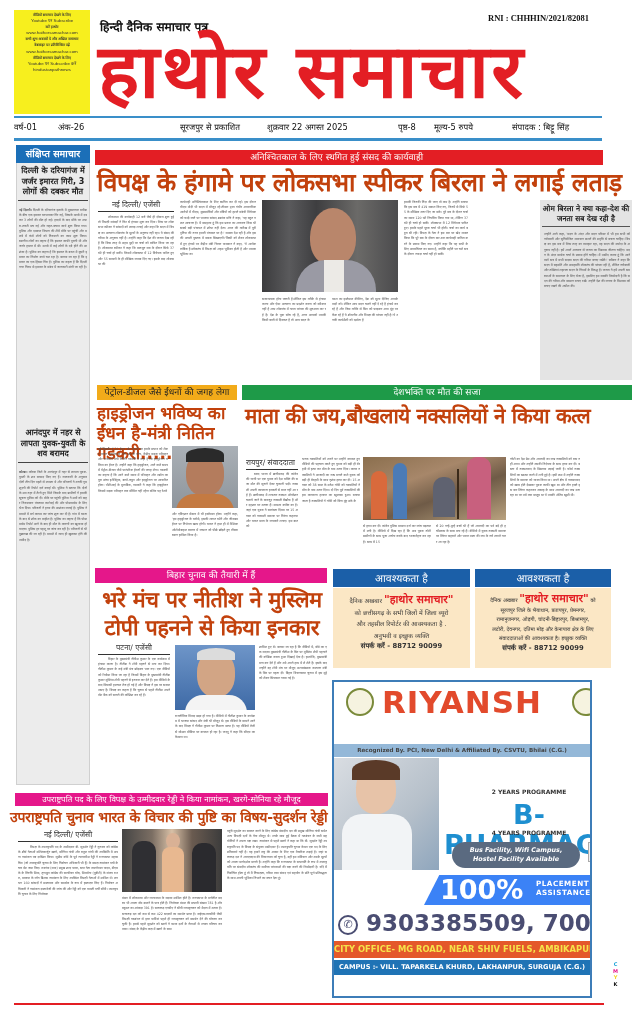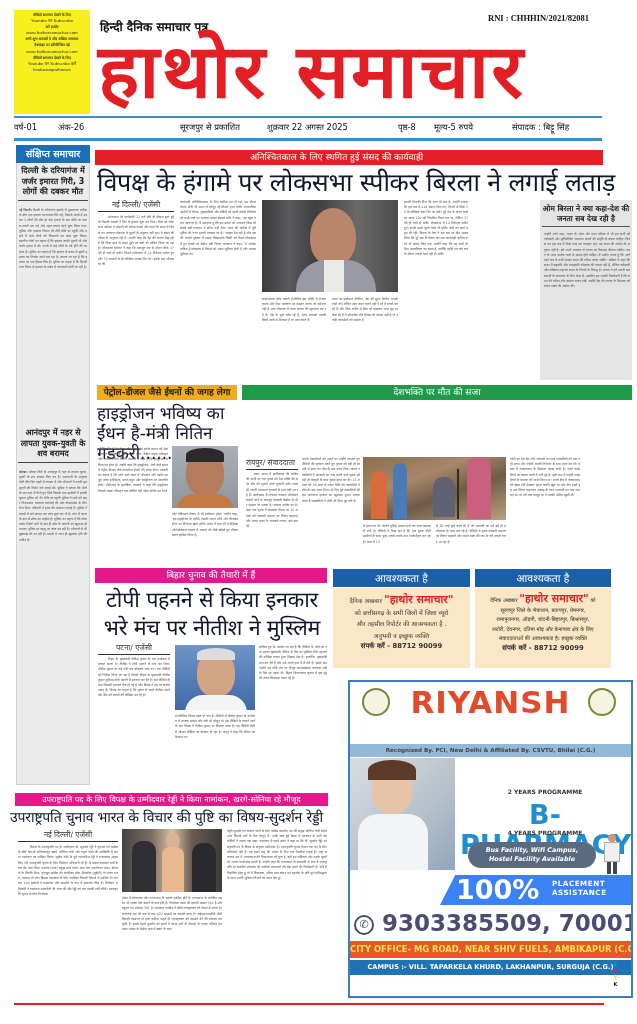--- a/index.html
+++ b/index.html
@@ -21,50 +21,50 @@
 #rule-top2{left:14px;top:138px;width:588px;height:3px;background:#3a8fc9}
 
 
 #side{left:16px;top:145px;width:74px;height:640px;background:#ececec;border:1px solid #d0d0d0}
 #side-head{left:16px;top:145px;width:74px;height:18px;background:#1b6fb8;color:#fff;font-size:9.5px;line-height:18px;text-align:center;font-weight:bold}
 .side-title{position:absolute;left:18px;width:70px;text-align:center;font-size:8px;line-height:10.5px;font-weight:bold;color:#222;border-bottom:1px solid #444;padding-bottom:2px}
 .side-body{position:absolute;left:19px;width:68px}
 
 
 .kicker{position:absolute;color:#fff;font-size:9px;line-height:15px;text-align:center;white-space:nowrap;overflow:hidden}
-.headline{position:absolute;color:#0f172a;font-weight:normal;white-space:nowrap;font-family:"DejaVu Sans",sans-serif}
+.headline{position:absolute;color:#c2410c;font-weight:bold;white-space:nowrap;font-family:"DejaVu Sans",sans-serif}
 .dl{position:absolute;font-size:7.5px;color:#333;border-bottom:1px solid #333;text-align:center;padding-bottom:2px}
 .photo{position:absolute;overflow:hidden}
 
 
 #k1{left:95px;top:150px;width:508px;background:#e31e24;text-align:right;padding-right:180px}
 #h1{left:97px;top:168px;font-size:25px;line-height:30px;letter-spacing:-0.3px}
 #sidebox1{left:540px;top:200px;width:92px;height:180px;background:#e4e4e4}
 #sidebox1-title{left:542px;top:204px;width:88px;font-size:7.4px;line-height:10px;font-weight:bold;text-align:center;color:#222;border-bottom:1px solid #555;padding-bottom:2px}
 
 
-#k2{left:97px;top:385px;width:140px;background:#f2ab1a;color:#222;font-weight:bold}
+#k2{left:97px;top:385px;width:140px;background:#f2ab1a;color:#222;font-weight:normal}
 #h2{left:97px;top:403px;font-size:17px;line-height:20px}
 
 
 #k3{left:242px;top:385px;width:390px;background:#1e9a48}
 #h3{left:245px;top:401px;font-size:20.5px;line-height:30px;letter-spacing:-0.4px}
 
 
 #k4{left:95px;top:568px;width:232px;background:#e5178a}
 #h4{left:97px;top:586px;font-size:21.5px;line-height:28px;letter-spacing:-0.3px}
 
 
 .adhead{position:absolute;top:569px;height:18px;background:#1b5fa8;color:#fff;font-size:10.5px;line-height:18px;text-align:center}
 .adbody{position:absolute;top:588px;background:#fbe7c5;text-align:center;font-size:6.2px;line-height:11.5px;color:#333;padding-top:6px}
 .adbody .paper{color:#e31e24;font-weight:bold;font-size:11px}
 .adbody .ph{font-weight:bold;font-size:6.8px}
 
 
-#pad{left:348px;top:680px;width:285px;height:318px;border:2px solid #3d7db8;background:#fff;overflow:hidden}
+#pad{left:332px;top:680px;width:260px;height:318px;border:2px solid #3d7db8;background:#fff;overflow:hidden}
 #p-title1{position:absolute;left:0;top:3px;width:100%;text-align:center;font-size:31px;line-height:34px;font-weight:900;color:#e24a2c;letter-spacing:1px}
 #p-title2{position:absolute;left:0;top:36px;width:100%;text-align:center;font-size:19px;line-height:24px;font-weight:900;color:#e24a2c}
 .seal{position:absolute;top:6px;width:28px;height:28px;border:2px solid #7a8a3a;border-radius:50%;background:#f6f3e0}
 #p-rec{position:absolute;left:0;top:62px;width:100%;height:13px;background:#94b8d8;color:#444;font-size:5.6px;line-height:13px;text-align:center;font-weight:bold}
 #p-girl{position:absolute;left:0;top:76px;width:105px;height:112px;background:linear-gradient(135deg,#d9dde2,#b6c0ca 60%,#8fa6bd)}
 #p-dph{position:absolute;left:110px;top:78px;width:170px;text-align:center;font-size:27px;font-weight:900;color:#1e8fd0;line-height:30px}
 #p-dph2{position:absolute;left:110px;top:106px;width:170px;text-align:center;font-size:6px;font-weight:bold;color:#333}
 #p-bph{position:absolute;left:110px;top:118px;width:170px;text-align:center;font-size:27px;font-weight:900;color:#1e8fd0;line-height:30px}
 #p-bph2{position:absolute;left:110px;top:147px;width:170px;text-align:center;font-size:6px;font-weight:bold;color:#333}
 #p-bus{position:absolute;left:118px;top:160px;width:128px;height:26px;background:#5a6a80;border-radius:13px;color:#fff;font-size:6.4px;line-height:9px;text-align:center;padding-top:4px;font-style:italic;font-weight:bold}
@@ -157,39 +157,40 @@
 </div>
 <div class="photo" style="left:172px;top:446px;width:66px;height:62px;background:linear-gradient(180deg,#aab0b6,#8e959c)">
   <div style="position:absolute;left:14px;top:6px;width:38px;height:44px;border-radius:45%;background:#b47c5d"></div>
   <div style="position:absolute;left:14px;top:2px;width:38px;height:14px;border-radius:50% 50% 0 0;background:#2a2a2a"></div>
   <div style="position:absolute;left:4px;top:48px;width:58px;height:20px;border-radius:18px 18px 0 0;background:#c47a42"></div>
 </div>
 <div class="fill abs" style="left:172px;top:512px;width:66px;height:50px">और एविएशन सेक्टर में भी इस्तेमाल होगा। उन्होंने कहा, 'हम हाइड्रोजन के भरोसे, इसकी लागत घटेंगे और जीवाश्म ईंधन पर निर्भरता खत्म होगी। भारत ने हाल ही में वैश्विक ऑटोमोबाइल बाजार में जापान को पीछे छोड़ते हुए तीसरा स्थान हासिल किया है।</div>
 
 <div id="k3" class="kicker">देशभक्ति पर मौत की सजा</div>
 <div id="h3" class="headline">
+  <div>माता की जय,बौखलाये नक्सलियों ने किया कत्ल</div>
 </div>
 <div class="dl" style="left:246px;top:457px;width:52px;text-align:left">रायपुर/ संवाददाता</div>
 <div class="fill abs" style="left:246px;top:472px;width:52px;height:90px;text-indent:8px">स्वाद भारत में छत्तीसगढ़ की कांकेर की धरती पर एक युवक को देश भक्ति की सजा मौत की सुनाने देकर चुकानी पड़ी। नक्सली अपनी कायराना हरकतों से बाज नहीं आ रहे हैं। छत्तीसगढ़ में लगातार नक्सल ऑपरेशन चलाये जाने के बावजूद नक्सली बैखौफ हैं और दहशत पर उतारू हैं। मामला कांकेर का है। जहां एक युवक ने स्वतंत्रता दिवस पर 15 अगस्त को नक्सली स्मारक पर तिरंगा फहराया और भारत माता के जयकारे लगाए। इस बात को</div>
 <div class="fill abs" style="left:302px;top:457px;width:58px;height:105px">भनक नक्सलियों को लगने पर उन्होंने वायरल हुए वीडियो की पहचान करते हुए युवक को बड़ी ही बेरहमी से हत्या कर मौत के घाट उतार दिया। कायर नक्सलियों ने आजादी का जश्न मनाने वाले युवक को बड़ी ही बेरहमी के साथ नृशंस हत्या कर दी। 15 अगस्त को 38 साल के मनेश नरेटी को नक्सलियों ने मौत के घाट उतार दिया। दो दिन पूर्व नक्सलियों की इस कायराना हरकत का खुलासा हुआ। बताया जाता है नक्सलियों ने नरेटी को बिना मुंह ढके के</div>
 <div class="photo" style="left:363px;top:457px;width:143px;height:63px;background:linear-gradient(160deg,#8b6f4e 0%,#a7876a 35%,#6f5b47 60%,#b9a27f 100%)">
   <div style="position:absolute;left:8px;top:14px;width:16px;height:48px;background:#d96a3c;border-radius:8px 8px 0 0"></div>
   <div style="position:absolute;left:30px;top:6px;width:14px;height:56px;background:#4b7bb6;border-radius:7px 7px 0 0"></div>
   <div style="position:absolute;left:70px;top:20px;width:22px;height:40px;background:#5f6270;border-radius:10px 10px 0 0"></div>
   <div style="position:absolute;left:104px;top:0;width:24px;height:62px;background:#c8607e;border-radius:10px 10px 0 0"></div>
   <div style="position:absolute;left:94px;top:12px;width:2px;height:50px;background:#3a2a1a"></div>
 </div>
 <div class="fill abs" style="left:363px;top:524px;width:68px;height:38px">से हत्या कर दी। कांकेर पुलिस मामला दर्ज कर जांच पड़ताल में लगी है। वीडियो में दिख रहा है कि अब युवक नरेटी ग्रामीणों के साथ पूजा अर्चना करके बाद ध्वजारोहण कर रहा है। साथ में 15</div>
 <div class="fill abs" style="left:436px;top:524px;width:70px;height:38px">से 20 नन्हे-मुन्हे बच्चे भी हैं जो आजादी का पर्व बड़े ही हर्षोल्लास के साथ मना रहे हैं। वीडियो में युवक नक्सली स्मारक पर तिरंगा फहराते और भारत माता की जय के नारे लगाते नजर आ रहा है।</div>
 <div class="fill abs" style="left:510px;top:457px;width:70px;height:105px">नरेटी का देश प्रेम और आजादी का जश्न नक्सलियों को रास नहीं आया और उन्होंने उसकी निर्दयता के साथ हत्या कर दी। बस्तर में नक्सलवाद के खिलाफ लड़ाई जारी है। फोर्स नक्सलियों का खात्मा करने में लगी हुई है। इसी क्रम में उन्होंने नक्सलियों के स्मारक को ध्वस्त किया था। अपने क्षेत्र में नक्सलवाद को खत्म होते देखकर युवक काफी खुश था और तीन हफ्ते इस बार तिरंगा फहराकर उत्साह के साथ आजादी का जश्न मना रहा था पर उसे क्या मालूम था ये उसकी अंतिम खुशी थी।</div>
 
 <div id="k4" class="kicker">बिहार चुनाव की तैयारी में हैं</div>
 <div id="h4" class="headline" style="text-align:center;width:230px">
+  <div>भरे मंच पर नीतीश ने मुस्लिम</div>
   <div>टोपी पहनने से किया इनकार</div>
-  <div>भरे मंच पर नीतीश ने मुस्लिम</div>
 </div>
 <div class="dl" style="left:98px;top:642px;width:72px">पटना/ एजेंसी</div>
 <div class="fill abs" style="left:98px;top:657px;width:72px;height:130px;text-indent:10px">बिहार के मुख्यमंत्री नीतीश कुमार के एक कार्यक्रम में हंगामा करना है। नीतीश ने टोपी पहनने से मना कर दिया। नीतीश कुमार के कई मंत्री मंच छोड़कर भाग गए। एक वीडियो को रिपोस्ट किया जा रहा है जिसमें बिहार के मुख्यमंत्री नीतीश कुमार मुस्लिम टोपी पहनने से इनकार कर देते हैं। इस वीडियो के बाद सियासी हलचल तेज हो गई है और विपक्ष ने इस पर सवाल उठाए हैं। विपक्ष का कहना है कि चुनाव से पहले नीतीश अपने वोट बैंक को साधने की कोशिश कर रहे हैं।</div>
 <div class="photo" style="left:175px;top:645px;width:80px;height:65px;background:linear-gradient(180deg,#6e95c8,#3e6aa6)">
   <div style="position:absolute;left:22px;top:6px;width:38px;height:46px;border-radius:45%;background:#d2a585"></div>
   <div style="position:absolute;left:22px;top:3px;width:38px;height:12px;border-radius:50% 50% 0 0;background:#dcdcdc"></div>
   <div style="position:absolute;left:10px;top:50px;width:62px;height:20px;border-radius:18px 18px 0 0;background:#f4f4f4"></div>
 </div>
 <div class="fill abs" style="left:175px;top:714px;width:80px;height:73px">राजनीतिक विवाद खड़ा हो गया है। वीडियो में नीतीश कुमार के कार्यक्रम में भाजपा सांसद और मंत्री भी मौजूद थे। इस वीडियो के सामने आने के बाद विपक्ष ने नीतीश कुमार पर निशाना साधा है। यह वीडियो तेजी से सोशल मीडिया पर वायरल हो रहा है। जदयू ने कहा कि सीएम का फैसला था।</div>
 <div class="fill abs" style="left:259px;top:645px;width:68px;height:142px">शामिल हुए थे। बताया जा रहा है कि वीडियो में, बोर्ड का एक सदस्य मुख्यमंत्री नीतीश के सिर पर मुस्लिम टोपी पहनाने की कोशिश करता हुआ दिखाई देता है। हालांकि, मुख्यमंत्री मना कर देते हैं और उसे अपने हाथ में ले लेते हैं। इसके बाद उन्होंने वह टोपी मंच पर मौजूद अल्पसंख्यक कल्याण मंत्री के सिर पर पहना दी। बिहार विधानसभा चुनाव में इस मुद्दे को लेकर सियासत गरमा गई है।</div>

